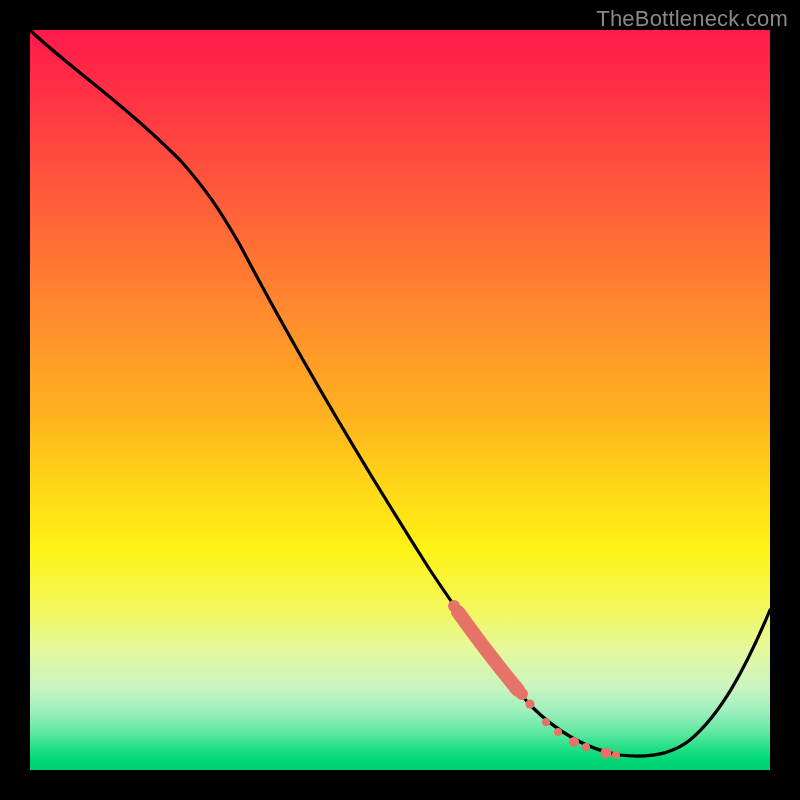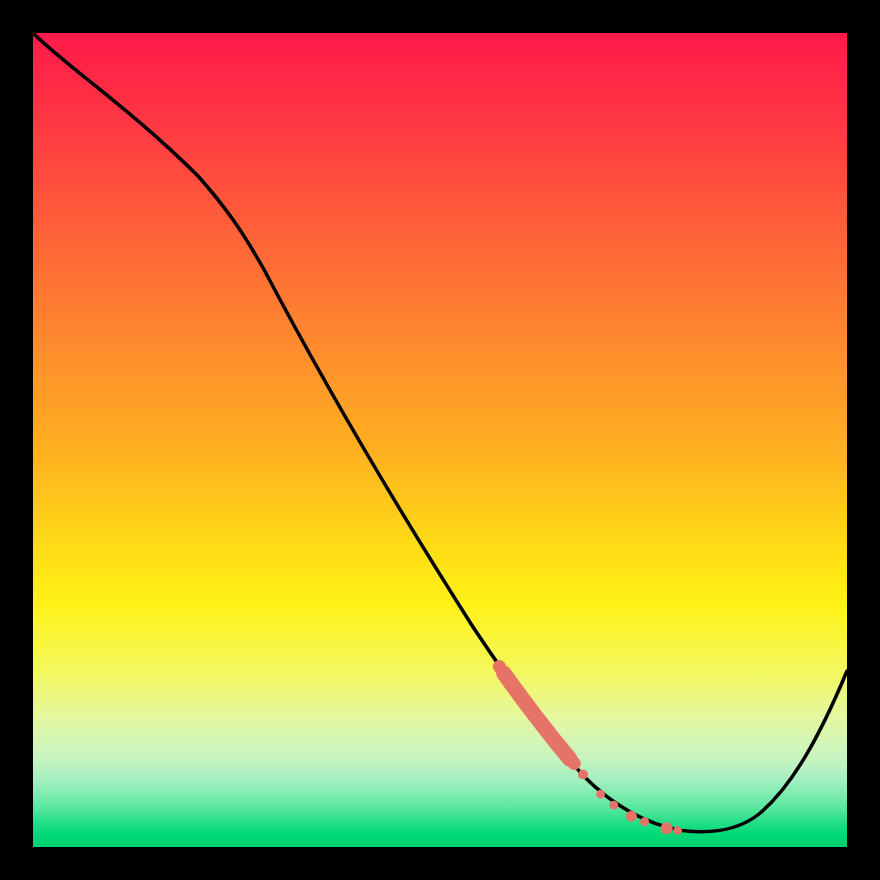--- a/index.html
+++ b/index.html
@@ -62,20 +62,21 @@
     width: 740px;
     height: 740px;
     overflow: visible;
   }
 </style>
 </head>
 <body>
 
 <div class="frame">
 
+  <div class="watermark">TheBottleneck.com</div>
 
   <div class="plot-area">
 
     <svg class="curve" viewBox="0 0 740 740">
 
       <path d="M 0 0
                C 30 30, 90 70, 150 130
                C 175 158, 190 180, 210 215
                C 260 310, 330 430, 400 540
                C 440 600, 470 640, 500 675

